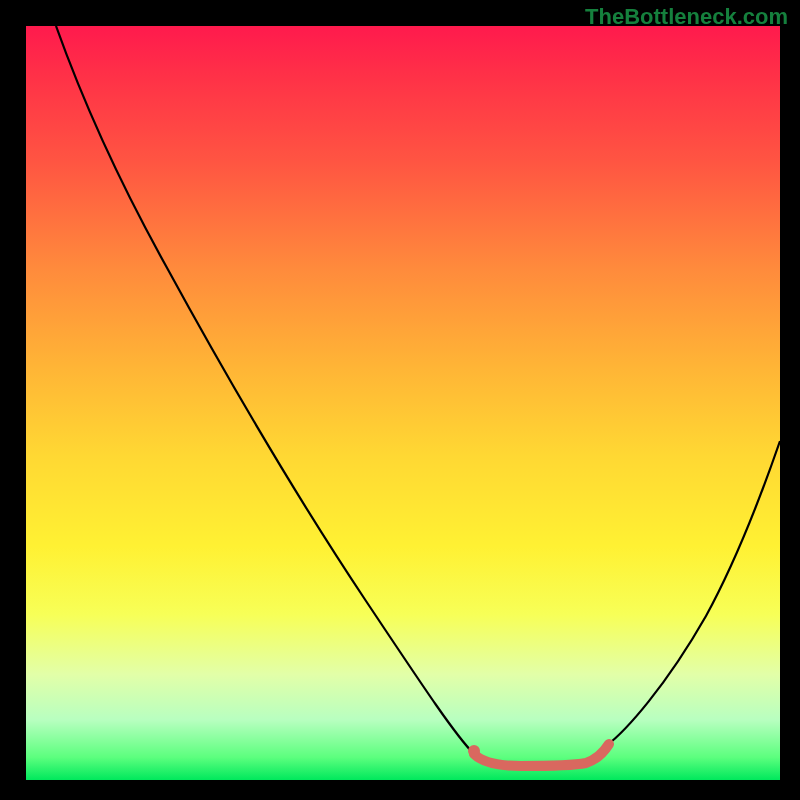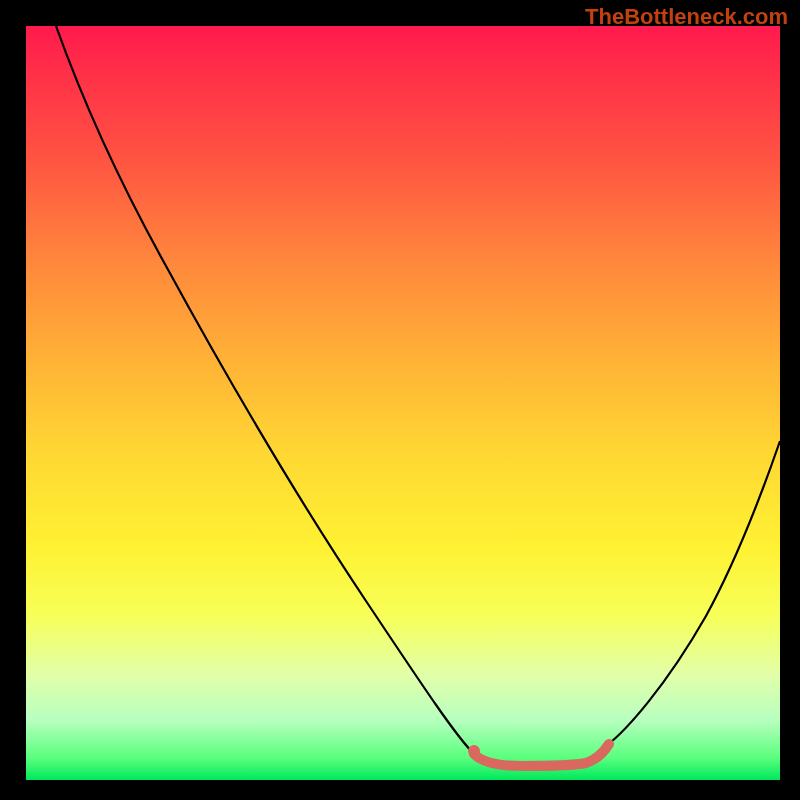--- a/index.html
+++ b/index.html
@@ -9,21 +9,21 @@
     height: 800px;
     background: #000;
     position: relative;
     overflow: hidden;
     font-family: Arial, sans-serif;
   }
   .watermark {
     position: absolute;
     top: 4px;
     right: 12px;
-    color: #c2410c;
+    color: #15803d;
     font-size: 22px;
     font-weight: 600;
     z-index: 10;
   }
   .plot-area {
     position: absolute;
     left: 26px;
     top: 26px;
     width: 754px;
     height: 754px;

